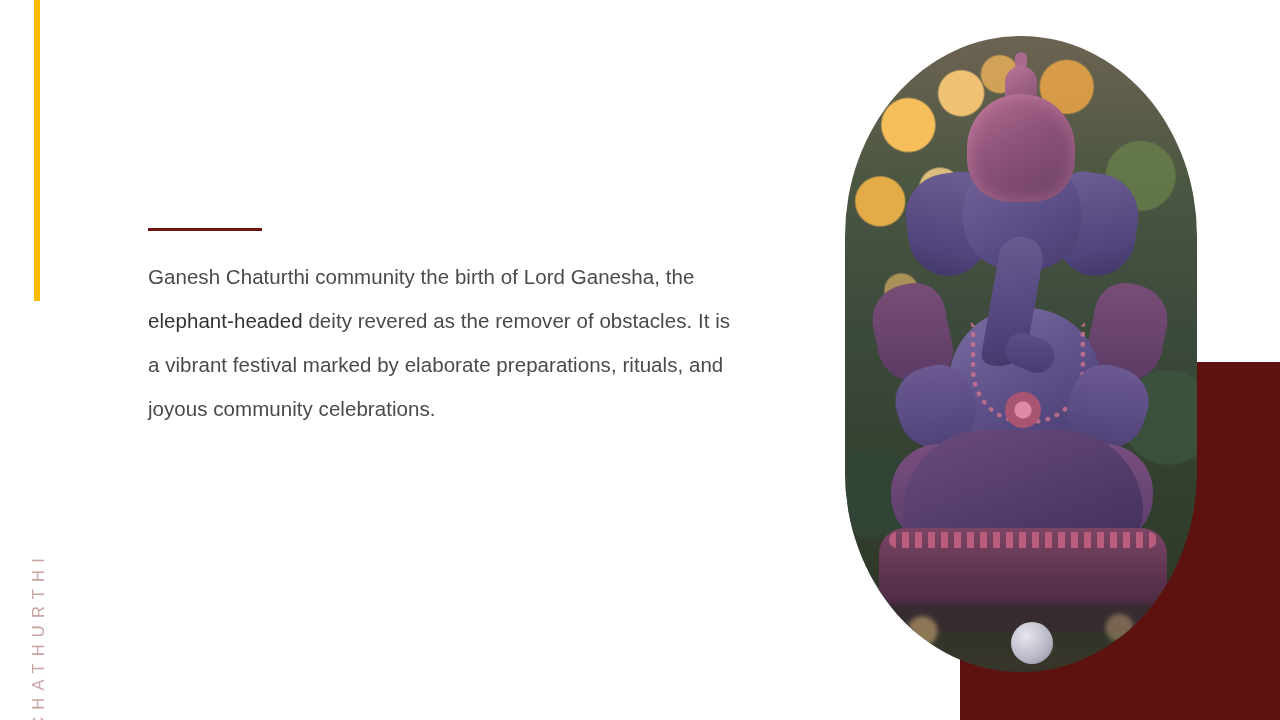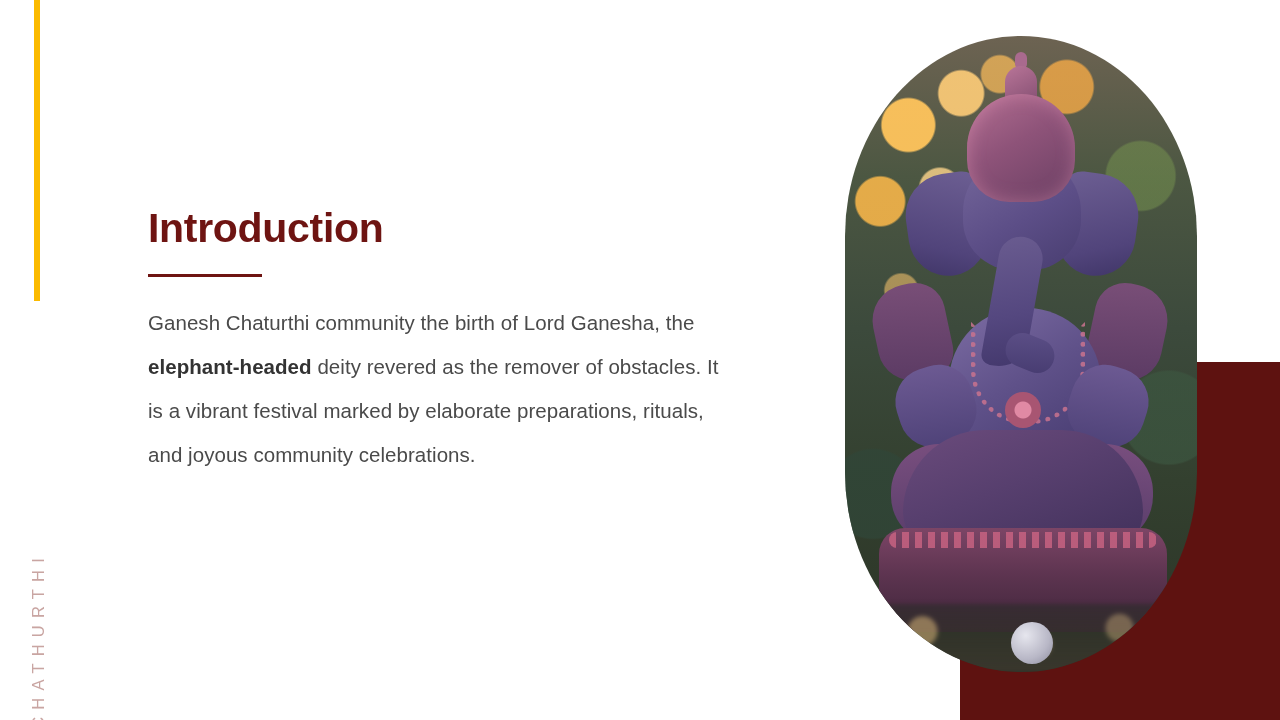--- a/index.html
+++ b/index.html
@@ -83,21 +83,21 @@
     margin: 0;
     margin-top: 24px;
     font-size: 20.5px;
     line-height: 44px;
     color: #4a4a4a;
     font-weight: 400;
     letter-spacing: 0.05px;
     max-width: 590px;
   }
   .body-text b {
-    font-weight: 700;
+    font-weight: 400;
     color: #333333;
   }
 
   
   .red-panel {
     position: absolute;
     left: 960px;
     top: 362px;
     width: 320px;
     height: 358px;
@@ -282,21 +282,20 @@
 
 <div class="slide">
 
   <div class="accent-bar"></div>
 
   <div class="side-label">
     <span class="side-label-text">GANESH CHATHURTHI</span>
   </div>
 
   <div class="content">
-    <h1 class="title">Introduction</h1>
     <div class="title-rule"></div>
     <p class="body-text">
       <span>Ganesh Chaturthi community the birth of Lord Ganesha, the </span><b>elephant-headed</b><span> deity revered as the remover of obstacles. It is a vibrant festival marked by elaborate preparations, rituals, and joyous community celebrations.</span>
     </p>
   </div>
 
   <div class="red-panel"></div>
 
   <div class="photo-frame">
     <div class="photo">

